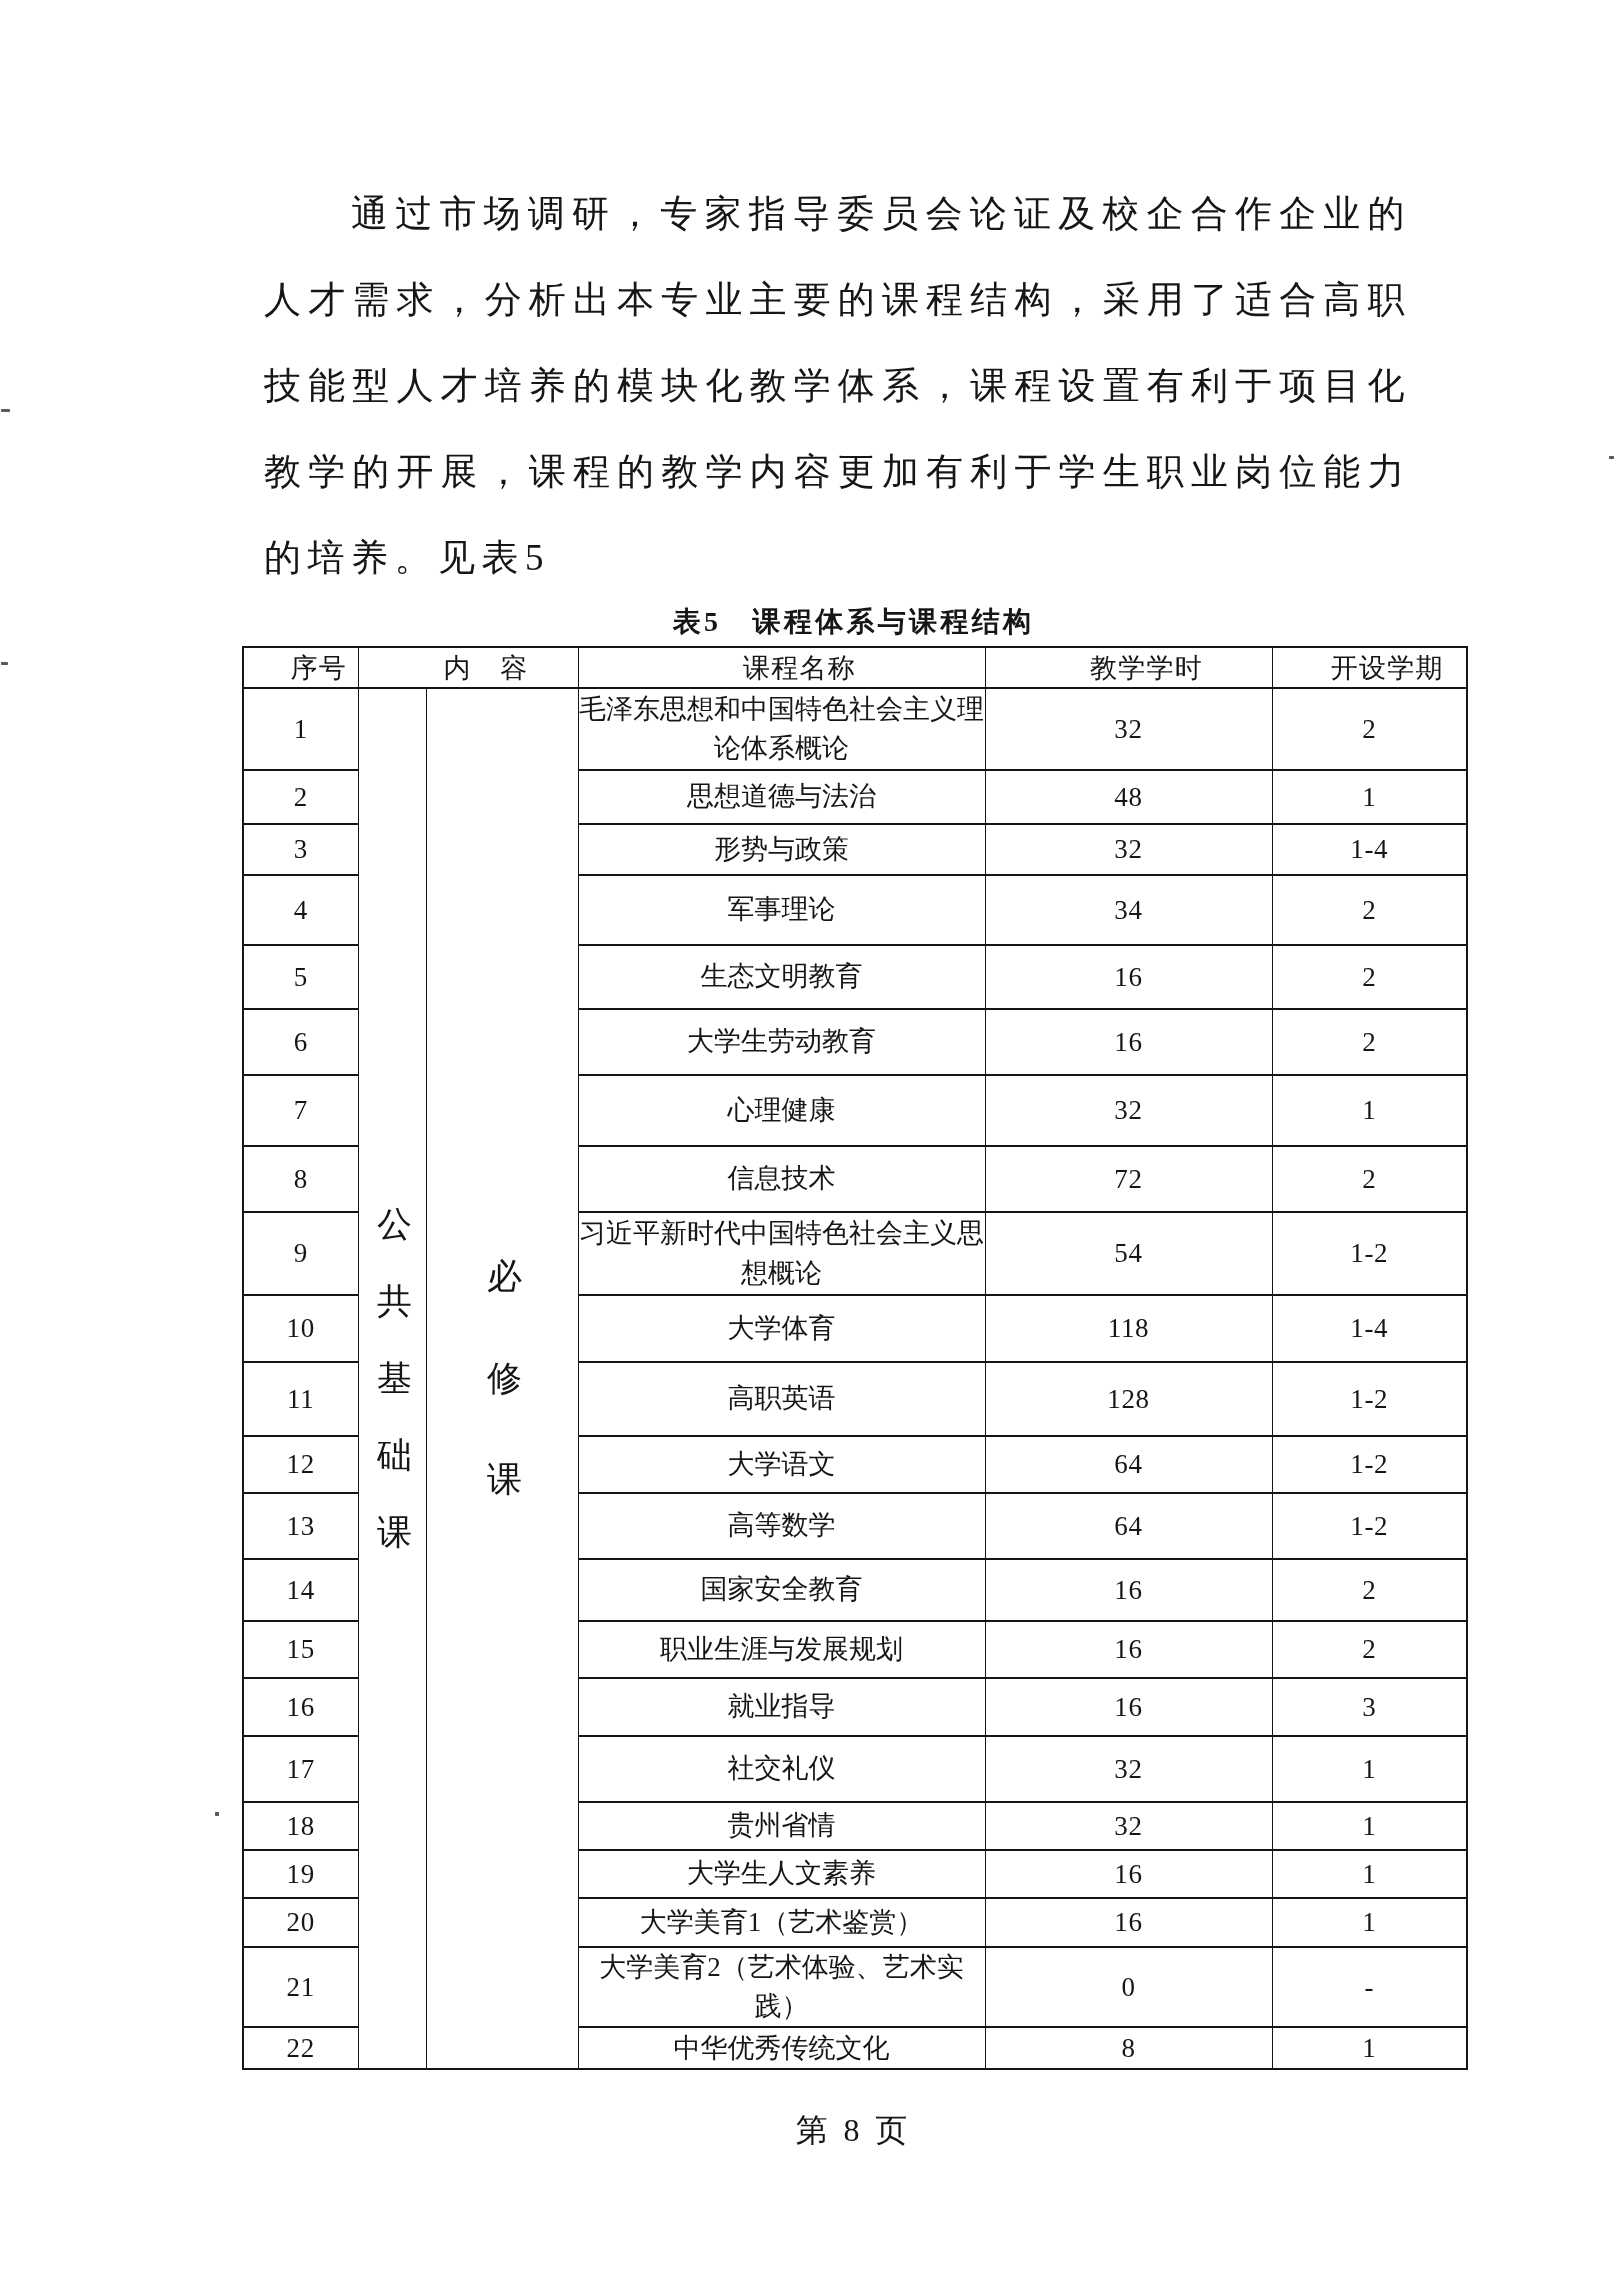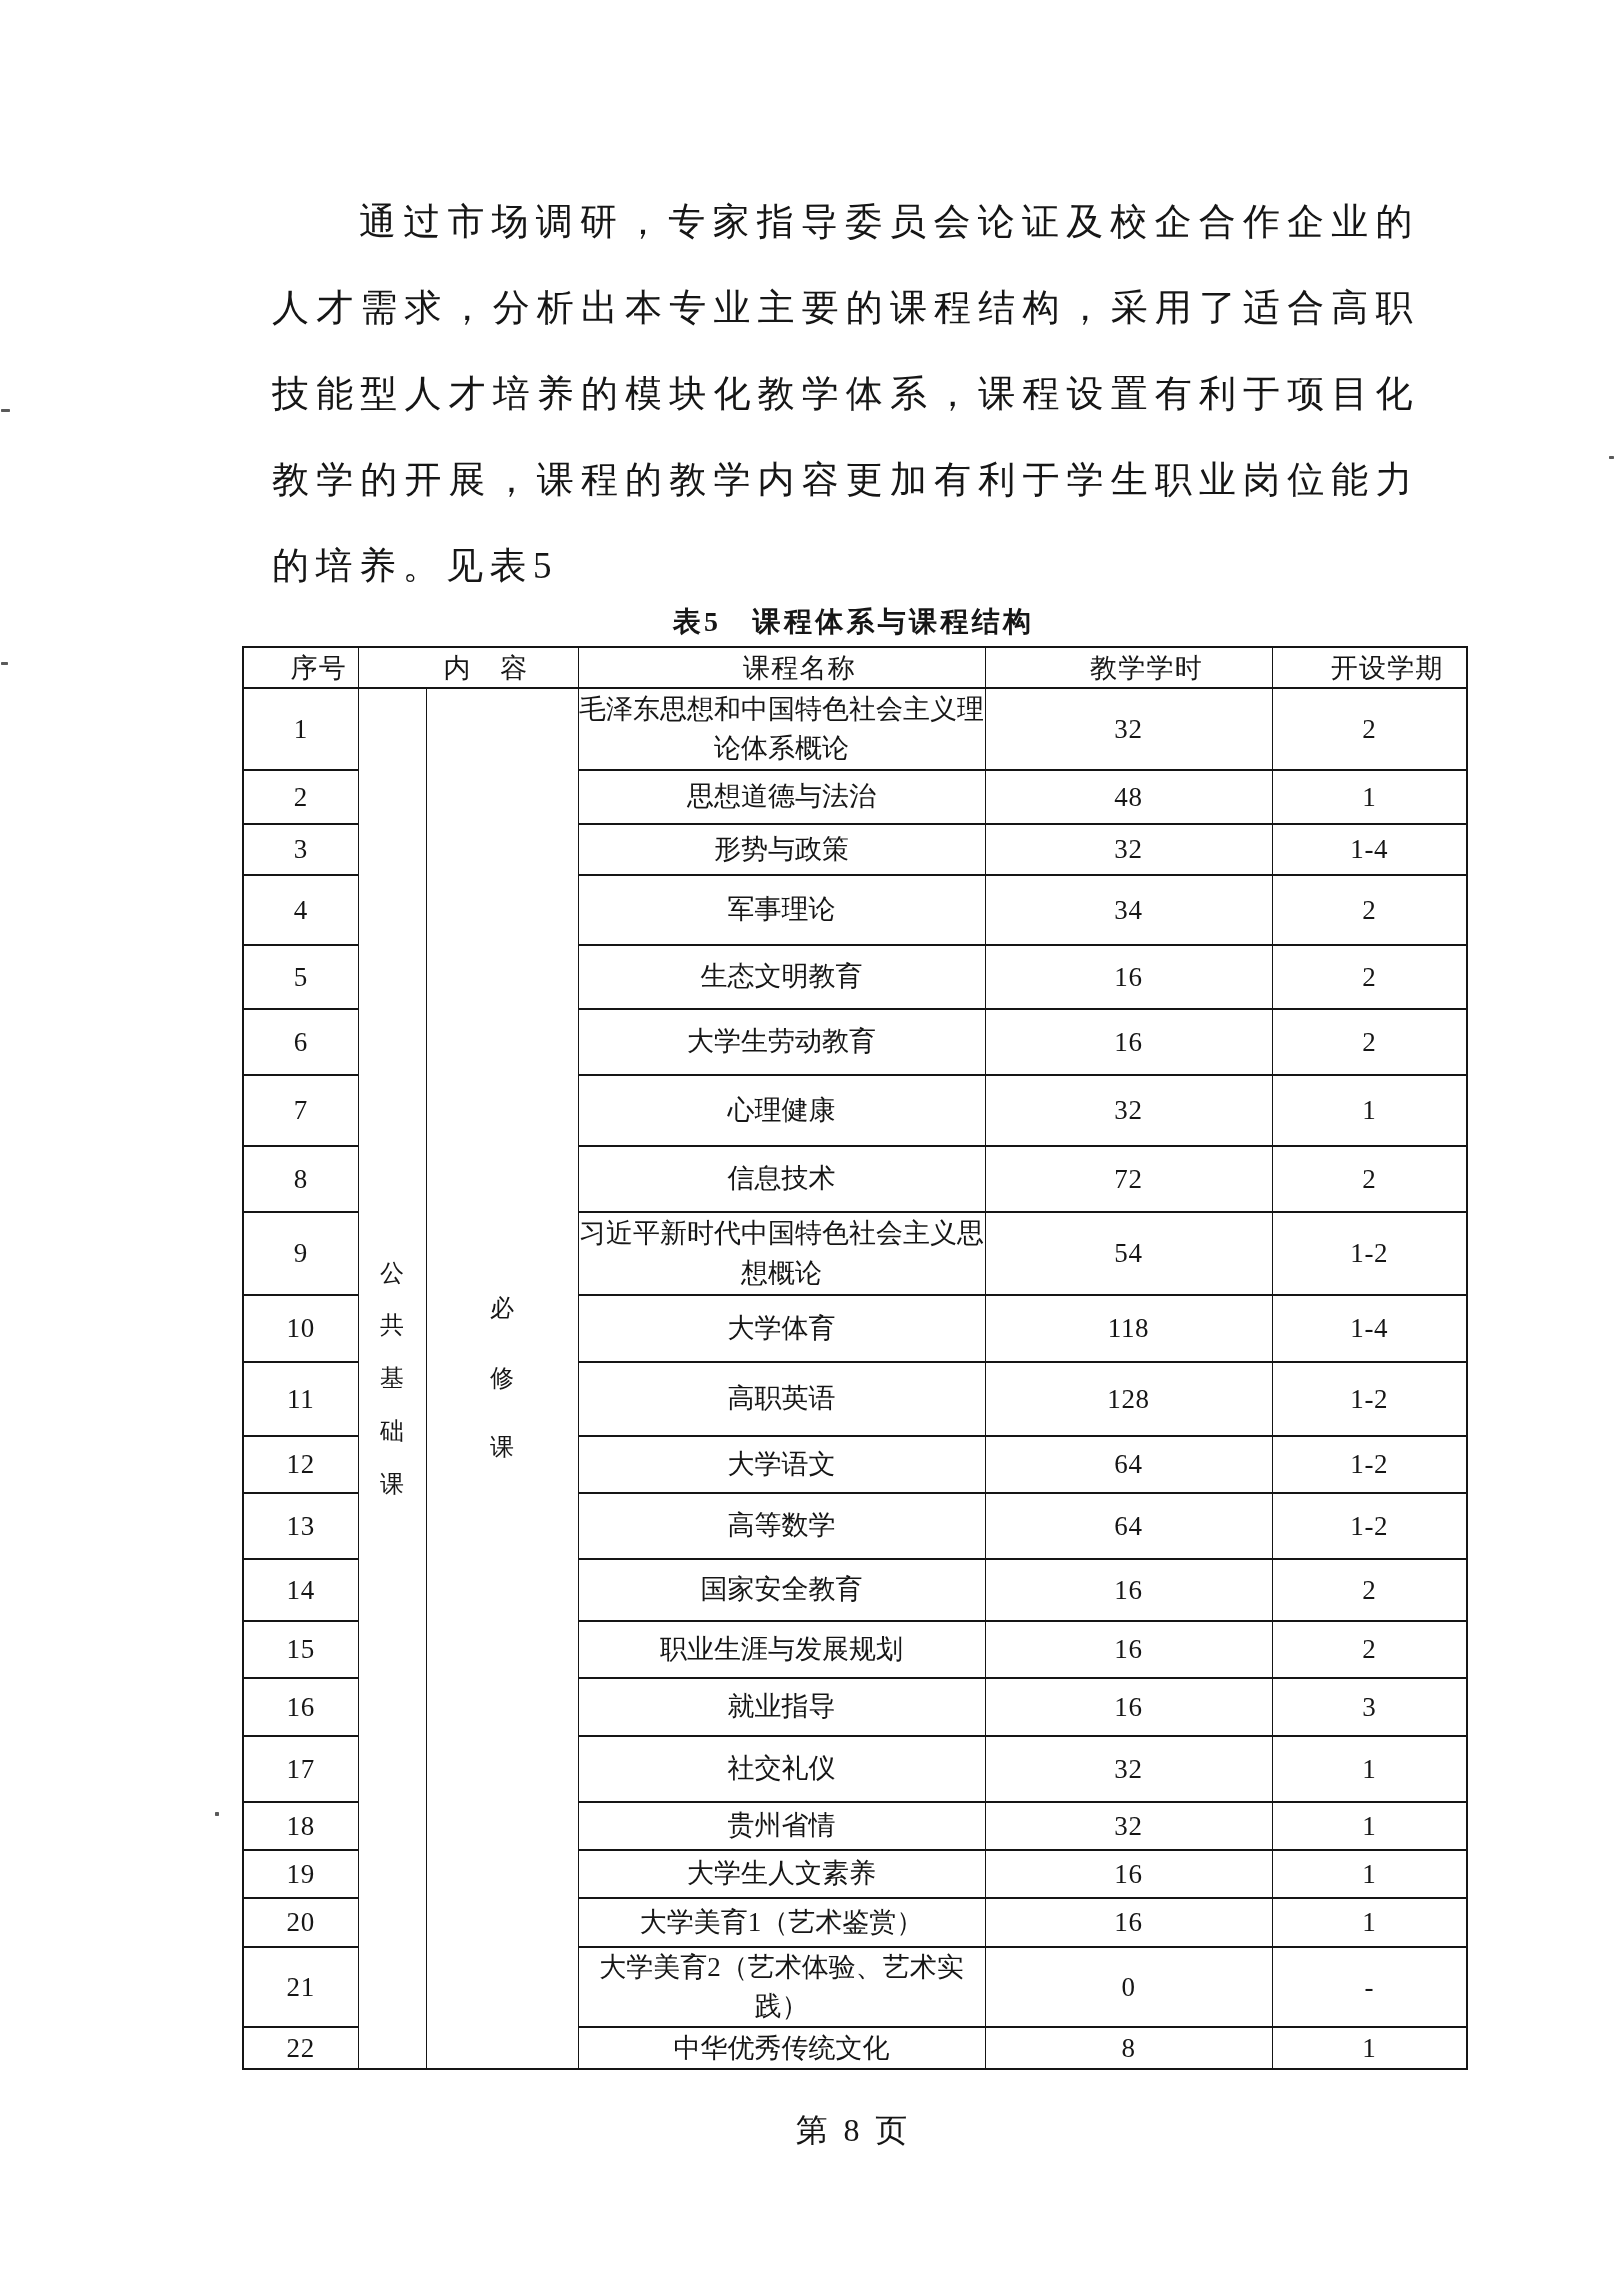--- a/index.html
+++ b/index.html
@@ -10,21 +10,21 @@
     background: #ffffff;
     overflow: hidden;
     font-family: "Liberation Serif", "DejaVu Serif", serif;
     color: #161616;
   }
   .body-text {
     position: absolute;
     left: 264px;
     top: 171px;
     width: 1147px;
-    margin: 8px;
+    margin: 0;
     font-size: 37px;
     line-height: 86px;
     letter-spacing: 6.5px;
     text-align: justify;
     text-indent: 87px;
   }
   .table-title {
     position: absolute;
     left: 242px;
     top: 603px;
@@ -55,21 +55,21 @@
     overflow: hidden;
   }
   table.course thead th { height: 39px; letter-spacing: 1.3px; border-bottom-width: 2.6px; padding-left: 36px; }
   td.c-course { padding: 0 21px; line-height: 1.45; }
   td.c-no, td.c-hours, td.c-sem { letter-spacing: 0.7px; }
   .vtext {
     margin: 0 auto;
     width: 30px;
     word-break: break-all;
     white-space: normal;
-    font-size: 24px;
+    font-size: 35px;
     line-height: 2.2;
     text-align: center;
   }
   .vtext-sub { line-height: 2.9; }
   tbody tr:nth-child(1)  { height: 82px; }
   tbody tr:nth-child(2)  { height: 54px;  }
   tbody tr:nth-child(3)  { height: 51px;  }
   tbody tr:nth-child(4)  { height: 70px; }
   tbody tr:nth-child(5)  { height: 64px;  }
   tbody tr:nth-child(6)  { height: 66px; }

